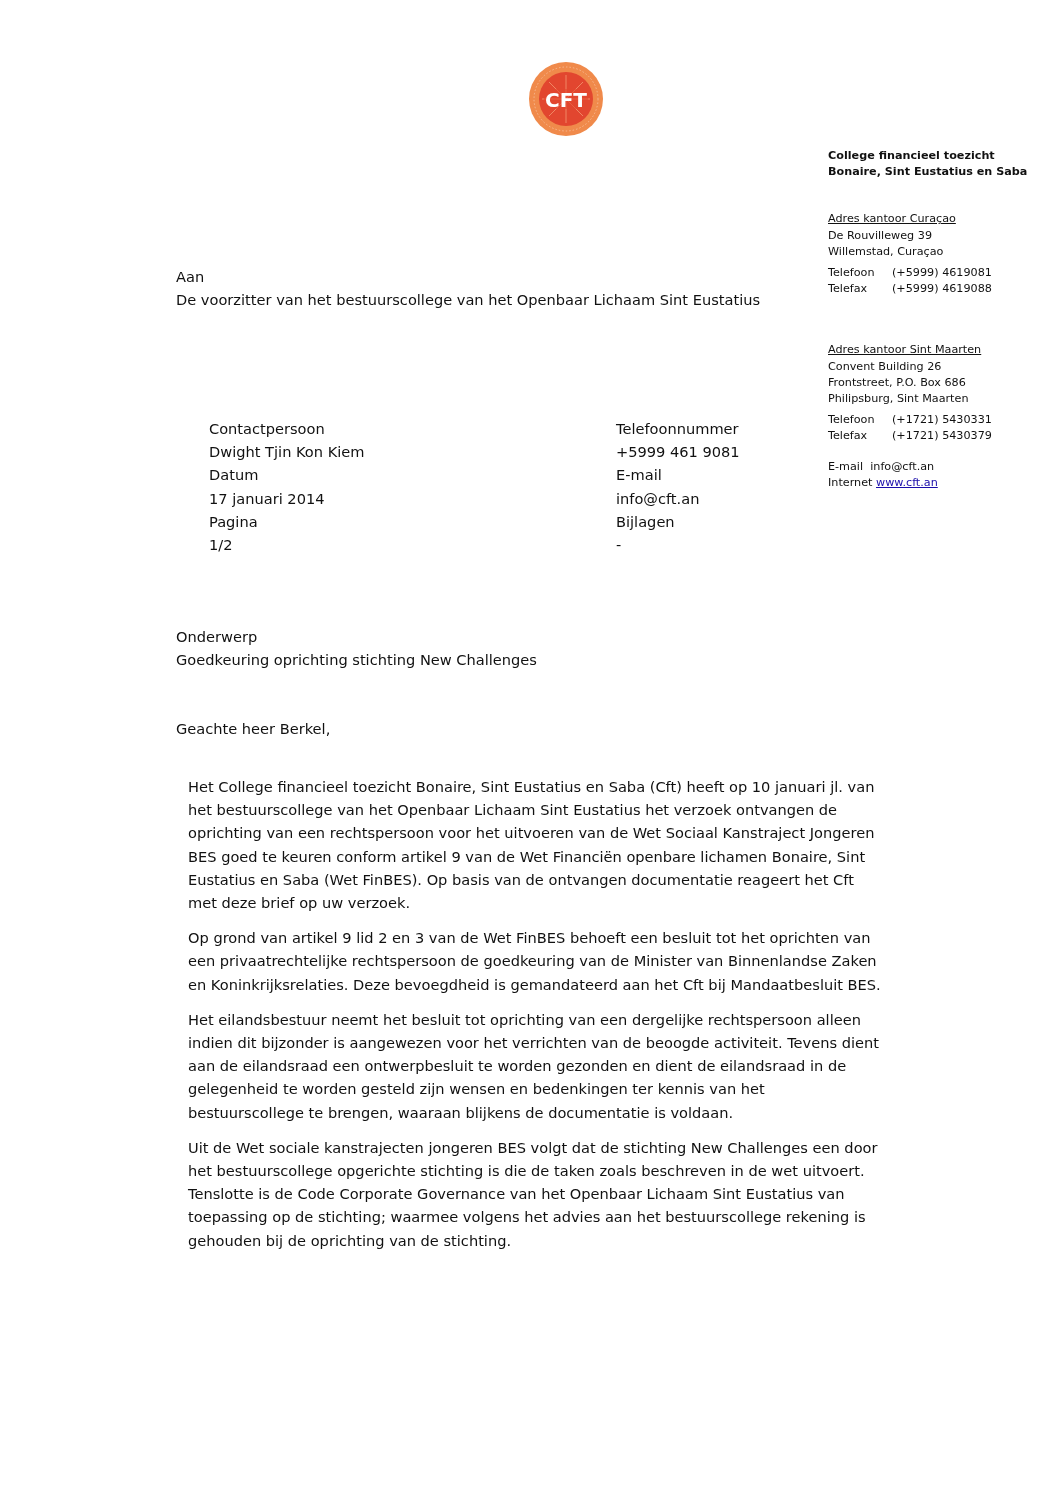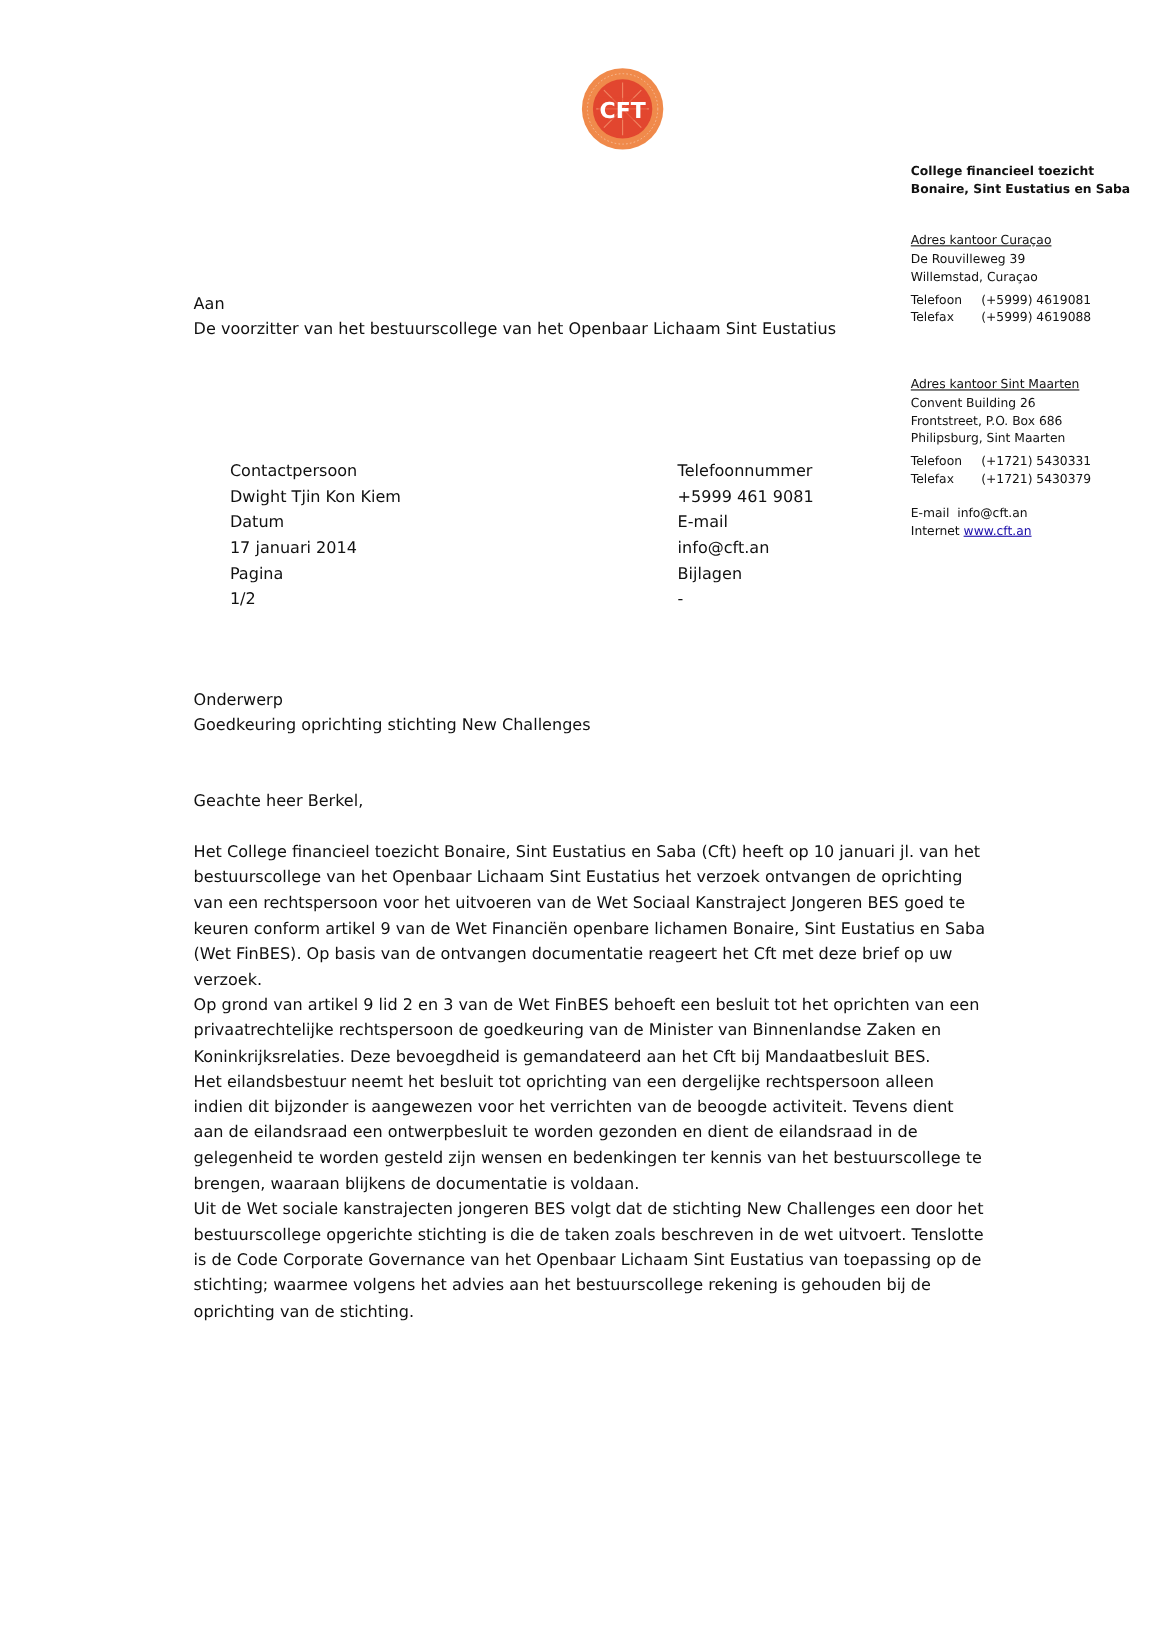--- a/index.html
+++ b/index.html
@@ -16,21 +16,21 @@
     .side .row .k { width: 64px; }
     .side a { color: #1a0dab; text-decoration: underline; }
     .main { font-size: 14.6px; line-height: 23.2px; }
     .aan { left: 176px; top: 223px; margin-top: 42px; }
     .meta { left: 176px; top: 417px; width: 640px; }
     .meta .r { display: flex; margin-left: 33px; }
     .meta .c1 { width: 407px; }
     .subject { left: 176px; top: 625px; }
     .greet { left: 176px; top: 717px; }
     .body { left: 176px; top: 763px; width: 720px; }
-    .body p { margin: 0; }
+    .body p { margin: 12px; }
     .body .h { font-weight: bold; margin-top: 23.2px; }
   </style>
 </head>
 <body>
 
 <div class="abs logo">
   <svg width="76" height="76" viewBox="0 0 76 76">
     <circle cx="38" cy="38" r="37" fill="#f08a4b"></circle>
     <circle cx="38" cy="38" r="27" fill="#e2462f"></circle>
     <g stroke="#f7a27a" stroke-width="1" opacity="0.7">

